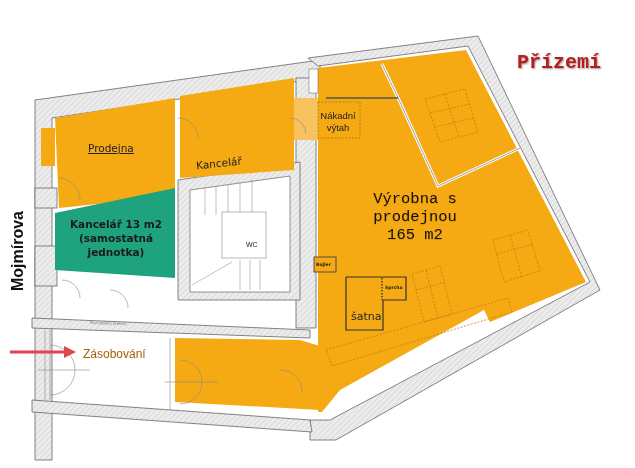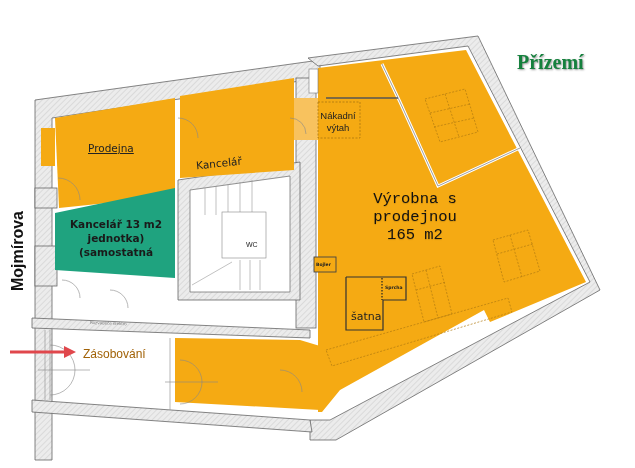--- a/index.html
+++ b/index.html
@@ -1,19 +1,19 @@
 <!DOCTYPE html>
 <html><head>
 <meta charset="utf-8">
 <style>
   html, body { margin: 0; padding: 0; background: #ffffff; }
   body { width: 635px; height: 468px; overflow: hidden; position: relative; font-family: "Liberation Sans", sans-serif; }
   #plan { position: absolute; left: 0; top: 0; width: 635px; height: 468px; }
   .lbl { position: absolute; color: #222; font-family: "DejaVu Sans", sans-serif; white-space: nowrap; }
-  .title { position: absolute; left: 517px; top: 51px; font-family: Liberation Serif, serif; font-weight: bold; font-size: 20px; color: #15803d; text-shadow: 1px 1px 2px #999; }
+  .title { position: absolute; left: 517px; top: 51px; font-family: Liberation Mono, monospace; font-weight: bold; font-size: 20px; color: #b91c1c; text-shadow: 1px 1px 2px #999; }
   .street { position: absolute; left: -22px; top: 242px; transform: rotate(-90deg); transform-origin: center; font-family: "Liberation Sans", sans-serif; font-weight: bold; font-size: 16px; color: #111; width: 80px; text-align: center; }
   .big-label { position: absolute; left: 345px; top: 190px; width: 140px; text-align: center; font-family: Liberation Mono, monospace; font-size: 15.5px; color: #111; line-height: 18px; text-shadow: 0 1px 1px rgba(0,0,0,0.15); }
   .green-label { position: absolute; left: 64px; top: 217px; width: 104px; text-align: center; font-family: "DejaVu Sans", sans-serif; font-weight: bold; font-size: 10.5px; color: #1a1a1a; line-height: 14px; }
   .supply { position: absolute; left: 83px; top: 347px; font-family: "Liberation Sans", sans-serif; font-size: 12px; color: #a16207; }
 </style>
 </head>
 <body>
 
 <svg id="plan" viewBox="0 0 635 468" xmlns="http://www.w3.org/2000/svg">
   <defs>
@@ -121,22 +121,22 @@
 </svg>
 
 <div class="title">Přízemí</div>
 <div class="street">Mojmírova</div>
 
 <div class="lbl" style="left:88px;top:142px;font-size:10.5px;text-decoration:underline;">Prodejna</div>
 <div class="lbl" style="left:196px;top:157px;font-size:10.5px;transform:rotate(-6deg);">Kancelář</div>
 
 <div class="green-label">
   <div>Kancelář 13 m2</div>
+  <div>(samostatná</div>
   <div>jednotka)</div>
-  <div>(samostatná</div>
 </div>
 
 <div class="lbl" style="left:246px;top:241px;font-size:7px;font-family:'Liberation Sans',sans-serif;">WC</div>
 
 <div class="lbl" style="left:320px;top:110px;font-size:9.5px;line-height:12px;text-align:center;width:36px;font-family:'Liberation Sans',sans-serif;">
   <div>Nákadní</div>
   <div>výtah</div>
 </div>
 
 <div class="big-label">

